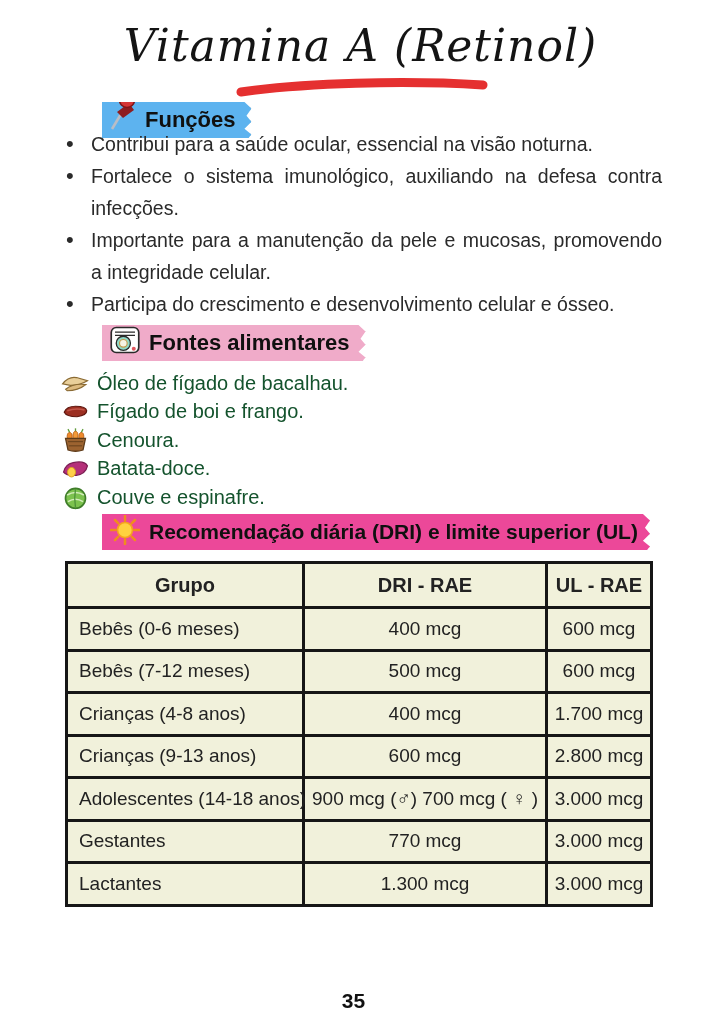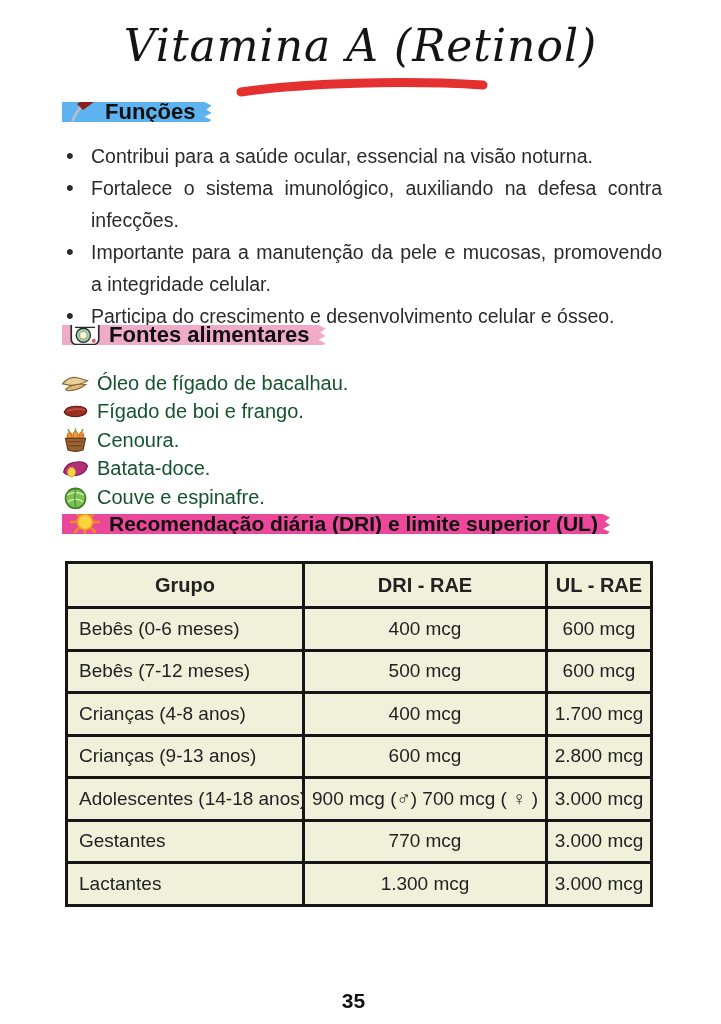--- a/index.html
+++ b/index.html
@@ -8,32 +8,32 @@
   .page { position:relative; width:721px; height:1024px; background:#ffffff; overflow:hidden; }
 
   
   .title { position:absolute; top:20px; left:0; right:0; text-align:center;
            font-family:"DejaVu Serif","Liberation Serif",serif; font-style:italic;
            font-weight:500; font-size:44px; letter-spacing:1px; color:#141414; }
   .underline-svg { position:absolute; left:234px; top:74px; }
 
   
   .bar { position:absolute; display:inline-flex; align-items:center; gap:9px;
-         padding:4px 16px 4px 8px; height:20px; font-weight:bold; font-size:22px;
+         padding:4px 16px 4px 8px; height:36px; font-weight:bold; font-size:22px;
          color:#101010; box-shadow:2px 3px 3px rgba(110,110,110,.45);
          clip-path:polygon(0 0, calc(100% - 7px) 0, 100% 18%, calc(100% - 5px) 38%,
-                   100% 55%, calc(100% - 7px) 74%, 100% 90%, calc(100% - 3px) 100%, 0 100%); }
+                   100% 55%, calc(100% - 7px) 74%, 100% 90%, calc(100% - 3px) 100%, 0 100%);margin-left:40px; }
   .bar-funcoes { left:62px; top:102px; background:#5db3ef; }
   .bar-fontes  { left:62px; top:325px; background:#f0abc9; }
   .bar-recom   { left:62px; top:514px; background:#ec4899; font-size:21px; padding-right:12px; }
   .bar svg { flex:0 0 auto; }
   .pin-wrap { margin-top:-12px; margin-left:-2px; }
 
   
-  .bullets { position:absolute; left:66px; top:140px; width:596px; list-style:none; }
+  .bullets { position:absolute; left:66px; top:128px; width:596px; list-style:none; }
   .bullets li { display:flex; gap:15px; font-size:19.5px; line-height:32px; color:#2a2a2a; }
   .bullets .dot { width:10px; flex:0 0 auto; }
   .bullets .dot::before { content:"•"; font-size:22px; }
   .bullets p { flex:1; text-align:justify; }
 
   
   .foods { position:absolute; left:60px; top:369px; }
   .food-item { display:flex; align-items:center; gap:7px; height:28.5px; font-size:20px; color:#14532d; }
   .food-item .f-icon { width:30px; display:flex; justify-content:center; flex:0 0 auto; }
 

